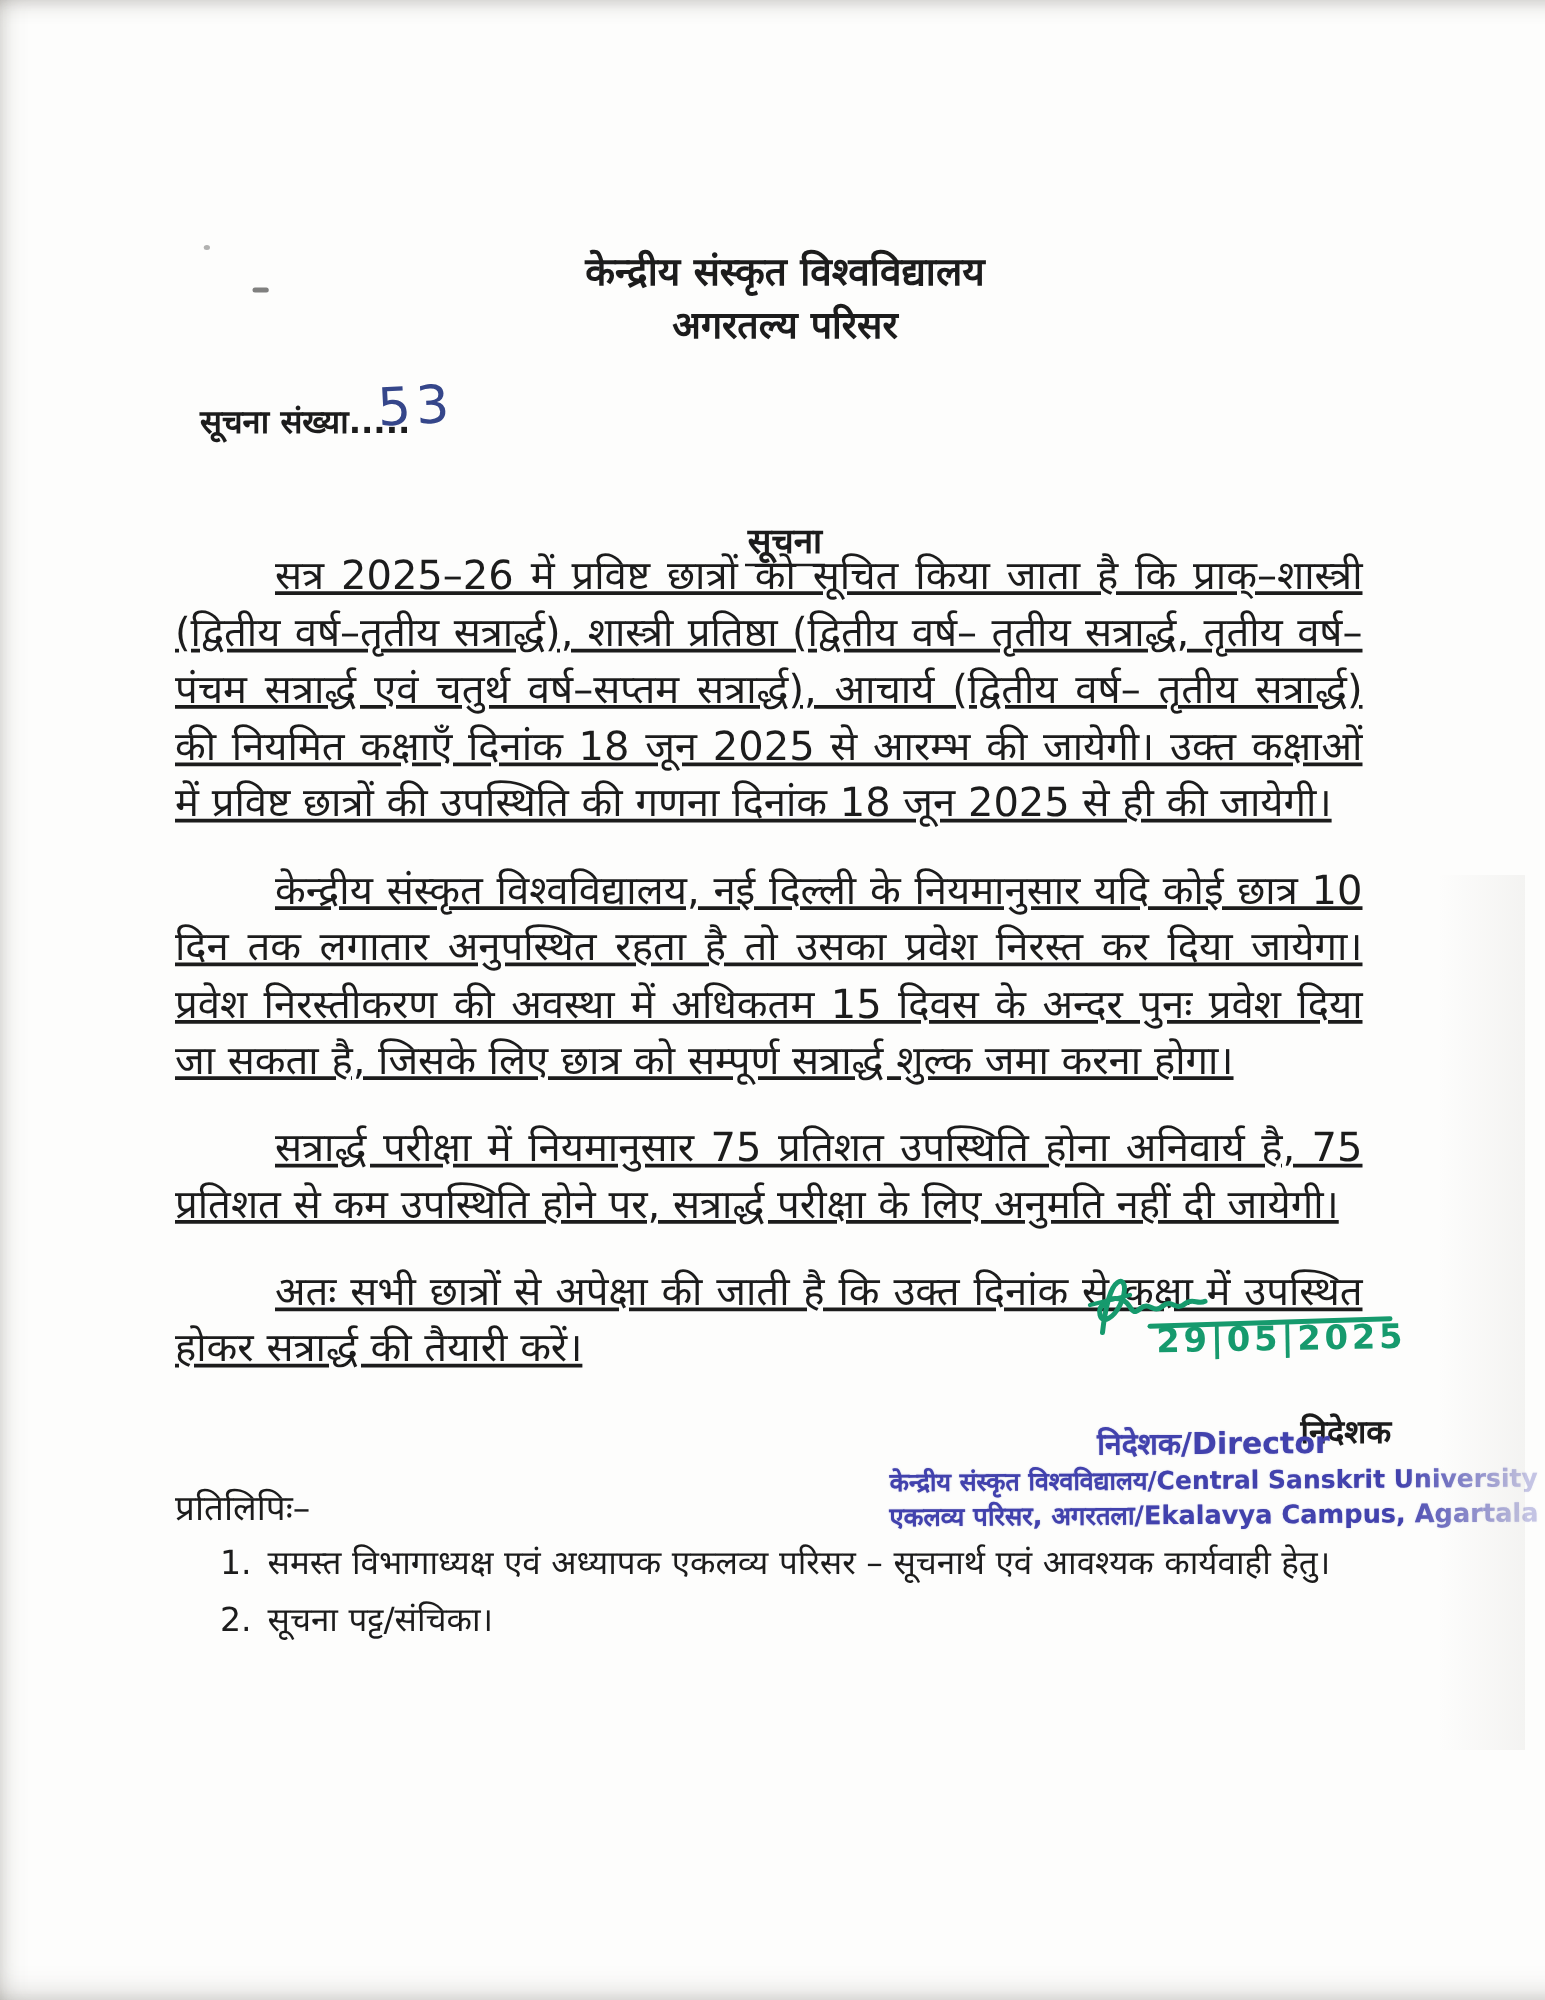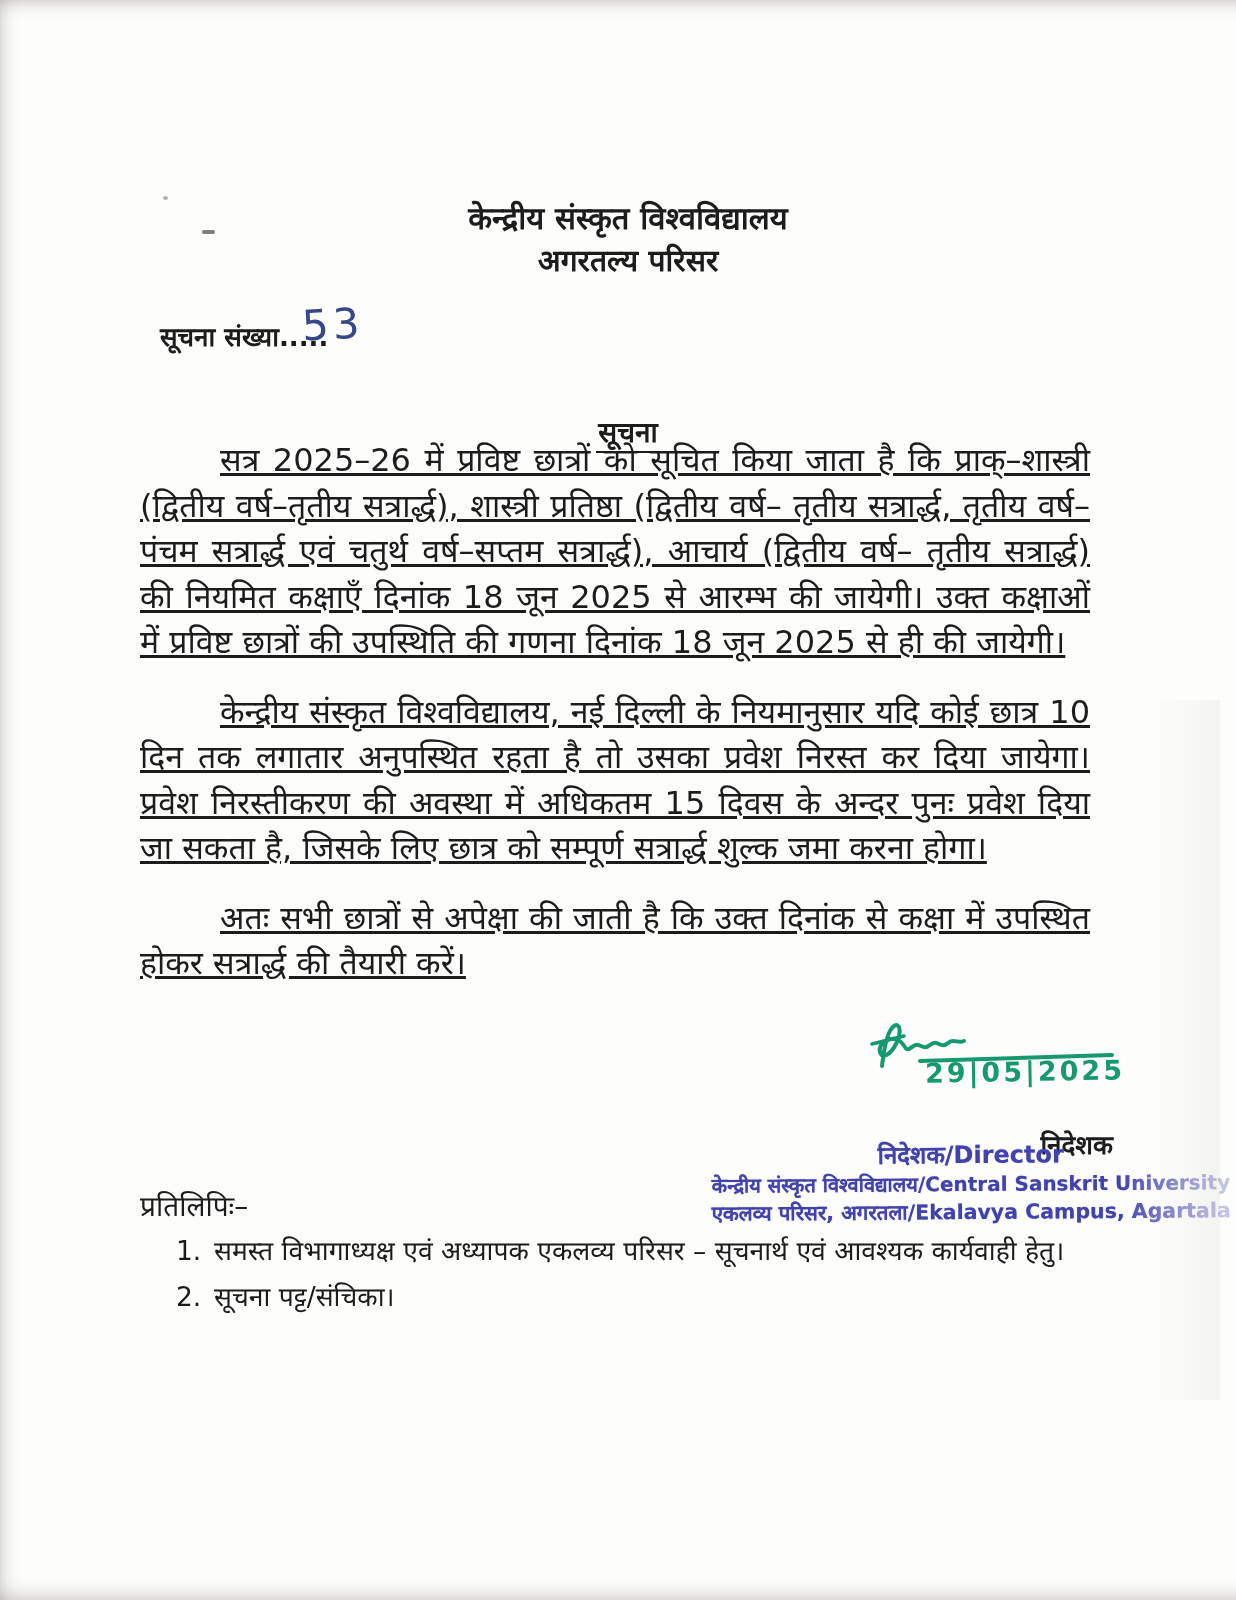--- a/index.html
+++ b/index.html
@@ -131,20 +131,21 @@
   <div class="notice-no-label">सूचना संख्या.....</div>
   <div class="notice-no-value">53</div>
 
   <div class="title-wrap">
     <span class="title-text">सूचना</span>
   </div>
 
   <div class="body-text">
     <p>सत्र 2025–26 में प्रविष्ट छात्रों को सूचित किया जाता है कि प्राक्–शास्त्री (द्वितीय वर्ष–तृतीय सत्रार्द्ध), शास्त्री प्रतिष्ठा (द्वितीय वर्ष– तृतीय सत्रार्द्ध, तृतीय वर्ष– पंचम सत्रार्द्ध एवं चतुर्थ वर्ष–सप्तम सत्रार्द्ध), आचार्य (द्वितीय वर्ष– तृतीय सत्रार्द्ध) की नियमित कक्षाएँ दिनांक 18 जून 2025 से आरम्भ की जायेगी। उक्त कक्षाओं में प्रविष्ट छात्रों की उपस्थिति की गणना दिनांक 18 जून 2025 से ही की जायेगी।</p>
     <p>केन्द्रीय संस्कृत विश्वविद्यालय, नई दिल्ली के नियमानुसार यदि कोई छात्र 10 दिन तक लगातार अनुपस्थित रहता है तो उसका प्रवेश निरस्त कर दिया जायेगा। प्रवेश निरस्तीकरण की अवस्था में अधिकतम 15 दिवस के अन्दर पुनः प्रवेश दिया जा सकता है, जिसके लिए छात्र को सम्पूर्ण सत्रार्द्ध शुल्क जमा करना होगा।</p>
+    <p>सत्रार्द्ध परीक्षा में नियमानुसार 75 प्रतिशत उपस्थिति होना अनिवार्य है, 75 प्रतिशत से कम उपस्थिति होने पर, सत्रार्द्ध परीक्षा के लिए अनुमति नहीं दी जायेगी।</p>
     <p>अतः सभी छात्रों से अपेक्षा की जाती है कि उक्त दिनांक से कक्षा में उपस्थित होकर सत्रार्द्ध की तैयारी करें।</p>
   </div>
 
   <svg class="sig-svg" width="262" height="74" viewBox="0 0 262 74">
     <g fill="none" stroke="#169a6d" stroke-linecap="round">
       <path stroke-width="4" d="M 22,52 C 24,34 28,16 34,12 C 40,8 42,18 36,30 C 31,40 22,46 20,38 C 18,30 28,22 38,26 C 46,29 44,40 52,33 C 60,26 62,38 70,31 C 78,24 80,36 88,29 C 94,24 98,30 104,27"></path>
       <path stroke-width="3.5" d="M 12,30 L 44,22"></path>
       <path stroke-width="4" d="M 60,47 L 252,41"></path>
     </g>
   </svg>

